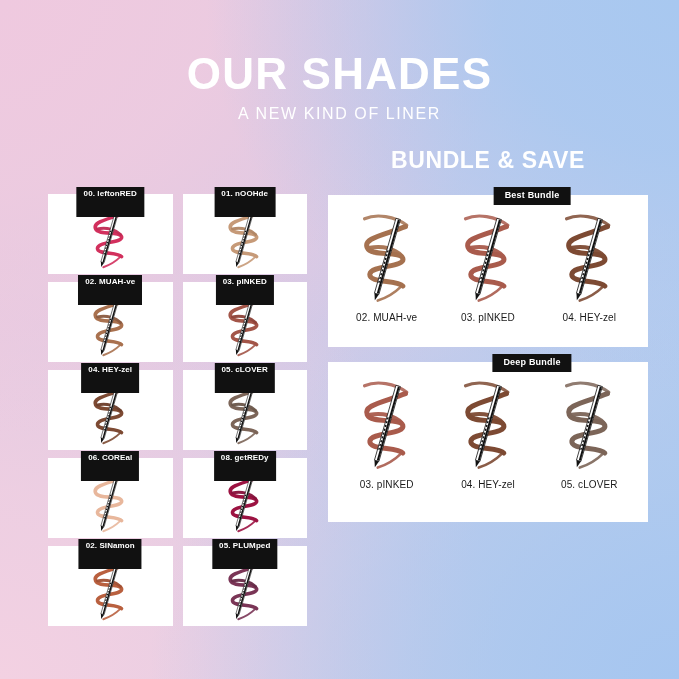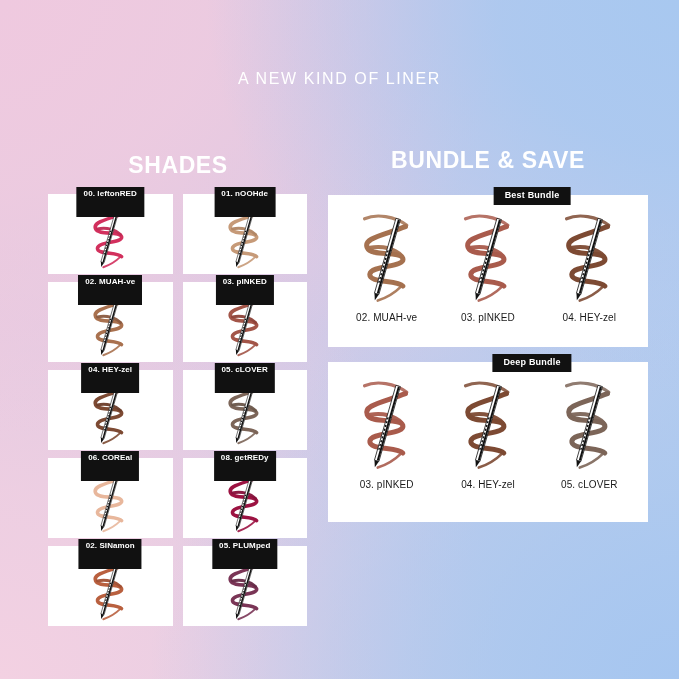--- a/index.html
+++ b/index.html
@@ -48,21 +48,21 @@
     font-size: 44px;
     font-weight: bold;
     letter-spacing: 1.2px;
     line-height: 1;
   }
   .sub-title {
     color: #ffffff;
     font-size: 16px;
     font-weight: normal;
     letter-spacing: 1.6px;
-    margin-top: 18px;
+    margin-top: 9px;
   }
 
   
   .section-heading {
     position: absolute;
     color: #ffffff;
     font-size: 23px;
     font-weight: bold;
     letter-spacing: 0.6px;
     text-align: center;
@@ -163,24 +163,24 @@
   }
 </style>
 </head>
 <body>
 
 <div id="bg"></div>
 
 <div id="root">
 
   <div class="header">
+    <div class="main-title">OUR SHADES</div>
     <div class="sub-title">A NEW KIND OF LINER</div>
   </div>
 
-  <div class="section-heading" id="shades-heading">SHADES</div>
   <div class="section-heading" id="bundle-heading">BUNDLE &amp; SAVE</div>
 
   <div id="shades-grid">
       <div class="shade-cell">
         <div class="shade-art">
           <svg width="48" height="72" viewBox="0 0 100 150">
             <path d="M16 14 C 34 6, 62 10, 80 24" fill="none" stroke="#d2305d" stroke-width="4.8" stroke-linecap="round" opacity="0.85"></path>
             <path d="M78 26 C 40 40, 14 44, 20 58 C 26 72, 70 62, 74 74 C 78 88, 26 84, 24 98 C 22 112, 66 106, 74 116" fill="none" stroke="#d2305d" stroke-width="7.5" stroke-linecap="round" stroke-linejoin="round"></path>
             <path d="M24 58 C 44 54, 62 60, 72 70" fill="none" stroke="#c02a53" stroke-width="6" stroke-linecap="round" opacity="0.95"></path>
             <path d="M72 116 C 62 126, 48 134, 36 138" fill="none" stroke="#d2305d" stroke-width="4" stroke-linecap="round" opacity="0.9"></path>

